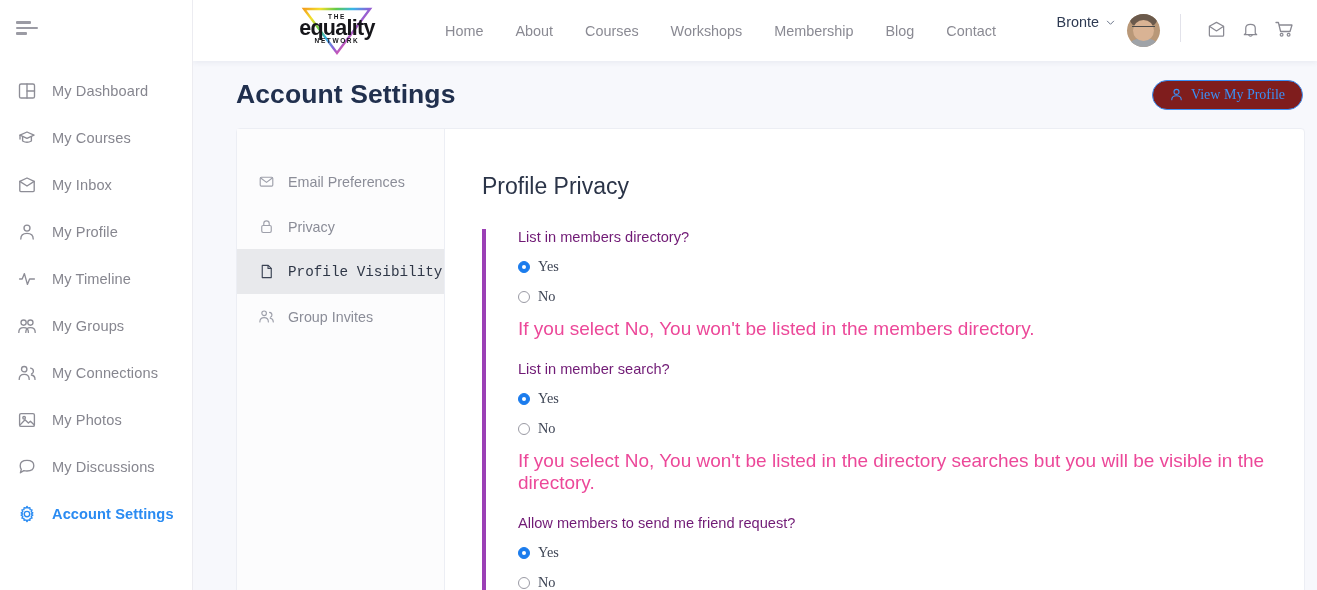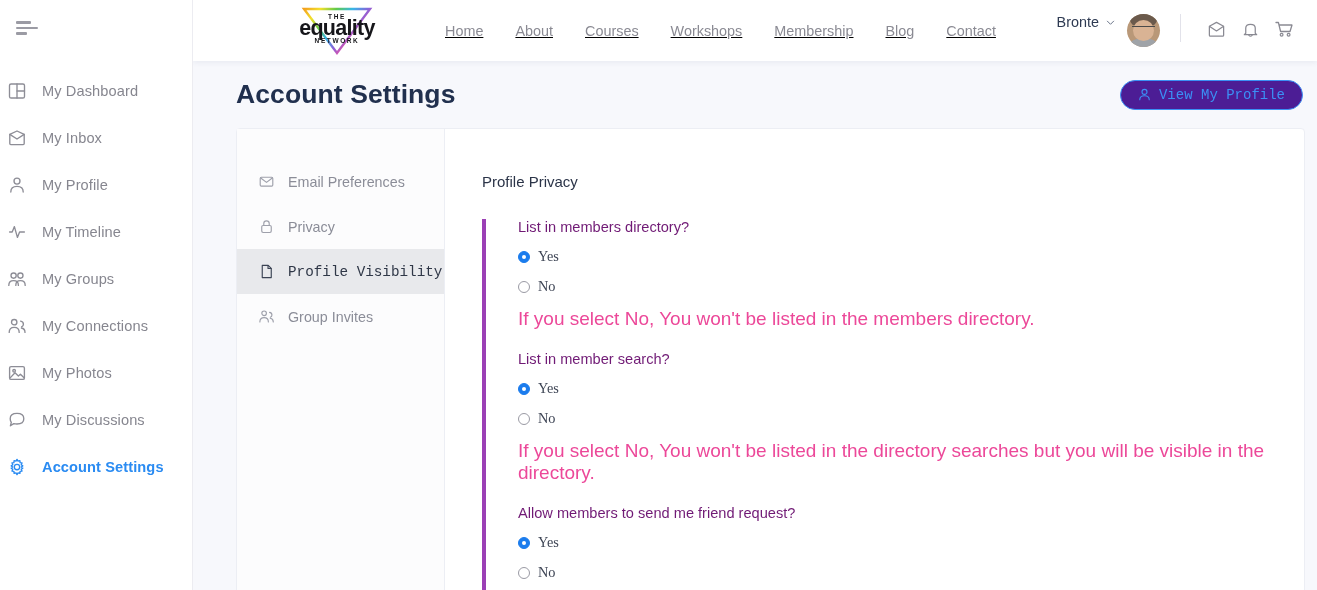--- a/index.html
+++ b/index.html
@@ -24,21 +24,21 @@
     width: 22px; height: 14px; cursor: pointer;
   }
   .hamburger i { position: absolute; left: 0; height: 2.5px; background: #9b9ba4; border-radius: 1px; display:block; }
   .hamburger i:nth-child(1) { top: 0;    width: 15px; }
   .hamburger i:nth-child(2) { top: 5.5px; width: 22px; }
   .hamburger i:nth-child(3) { top: 11px; width: 11px; }
 
   #sidebar-nav { position: absolute; top: 67px; left: 0; right: 0; }
   .side-item {
     display: flex; align-items: center;
-    height: 47px; padding-left: 4px;
+    height: 47px; padding-left: 14px;
     cursor: pointer; text-decoration: none;
   }
   .side-item .s-ico {
     width: 26px; height: 24px; flex: 0 0 26px;
     display: flex; align-items: center; justify-content: center;
     color: #8d8d96;
   }
   .side-item .s-lbl {
     margin-left: 12px;
     font-size: 14.6px; color: #86868f; letter-spacing: .1px;
@@ -61,21 +61,21 @@
     width: 92px; height: 56px;
     margin-left: 98px;
     flex: 0 0 92px;
   }
   #brand-logo svg { position: absolute; left: 0; top: 0; }
   .logo-text { position: absolute; left: 0; right: 0; text-align: center; color: #16161a; }
   .logo-the  { top: 10px;  font-size: 6.5px; letter-spacing: 1.6px; font-weight: bold; }
   .logo-main { top: 15px;  font-size: 21.5px; font-weight: bold; letter-spacing: -.7px; line-height: 1; }
   .logo-net  { top: 34.5px; font-size: 6.5px; letter-spacing: 1.6px; font-weight: bold; }
 
-  #main-nav { display: flex; align-items: flex-end; margin-left: 46px; text-decoration: underline; }
+  #main-nav { display: flex; align-items: flex-end; margin-left: 46px; }
   #main-nav a {
     font-size: 14.4px; color: #8a8a93; text-decoration: none;
     padding: 0 16px; white-space: nowrap;
   }
 
   #header-right { margin-left: auto; display: flex; align-items: flex-start; padding-right: 16px; }
   #user-menu { display: flex; align-items: center; cursor: pointer; }
   #user-name { font-size: 14.4px; color: #2e3a52; }
   .chev { margin-left: 7px; width: 9px; height: 9px; display:block; }
   #avatar {
@@ -101,22 +101,22 @@
     position: relative; height: 67px;
     display: flex; align-items: center;
     padding: 0 14px 0 43px;
   }
   #page-title { font-size: 26.5px; color: #21304e; letter-spacing: .1px; }
   #view-profile-btn {
     margin-left: auto;
     display: flex; align-items: center; gap: 8px;
     height: 30px; padding: 0 17px;
     border: 1px solid #3b90f5; border-radius: 16px;
-    background: #4c1d95; color: #3b90f5;
-    font-size: 14px; font-family: Liberation Mono, monospace;
+    background: #7f1d1d; color: #3b90f5;
+    font-size: 14px; font-family: Liberation Serif, serif;
     cursor: pointer; white-space: nowrap;
   }
 
   
   #settings-wrap {
     position: relative; margin: 0 12px 0 43px;
     display: flex;
     background: #ffffff;
     border: 1px solid #eceef4;
     border-radius: 4px;
@@ -137,21 +137,21 @@
     width: 22px; flex: 0 0 22px; height: 20px;
     display: flex; align-items: center; justify-content: center;
     color: #9ea0ab;
   }
   .menu-item .m-lbl { margin-left: 11px; font-size: 14.3px; color: #8b8d98; white-space: nowrap; }
   .menu-item.active { background: #e8e9ec; }
   .menu-item.active .m-ico { color: #3b4354; }
   .menu-item.active .m-lbl { color: #2f3747; font-family: Liberation Mono, monospace; }
 
   #settings-content { flex: 1; position: relative; padding: 44px 0 0 37px; }
-  #content-title { font-size: 15px; color: #2b3448; font-weight: normal; margin-bottom: 29px; }
+  #content-title { font-size: 23px; color: #2b3448; font-weight: normal; margin-bottom: 29px; }
 
   #form-area { position: relative; padding-left: 36px; }
   #accent-bar {
     position: absolute; left: 0; top: 0;
     width: 4px; height: 640px;
     background: #9b3fb5;
   }
   .q-group { margin-bottom: 21px; }
   .q-label { font-size: 14.6px; color: #701a75; margin-bottom: 13px; }
   .q-opt { display: flex; align-items: center; margin-bottom: 13px; cursor: pointer; font-family: Liberation Serif, serif; }
@@ -183,20 +183,30 @@
     <nav id="sidebar-nav">
         <a class="side-item" href="#">
           <span class="s-ico">
             <svg width="20" height="20" viewBox="0 0 20 20">
               <rect x="2.5" y="3" width="15" height="14" rx="1.6" fill="none" stroke="currentColor" stroke-width="1.35"></rect>
               <path d="M10 3 L10 17" fill="none" stroke="currentColor" stroke-width="1.35" stroke-linecap="round" stroke-linejoin="round"></path>
               <path d="M10 10 L17.5 10" fill="none" stroke="currentColor" stroke-width="1.35" stroke-linecap="round" stroke-linejoin="round"></path>
             </svg>
           </span>
           <span class="s-lbl">My Dashboard</span>
+        </a>
+        <a class="side-item" href="#">
+          <span class="s-ico">
+            <svg width="20" height="20" viewBox="0 0 20 20">
+              <path d="M3 7.2 L10 4 L17 7.2 L10 10.4 Z" fill="none" stroke="currentColor" stroke-width="1.35" stroke-linecap="round" stroke-linejoin="round"></path>
+              <path d="M5.6 8.6 L5.6 13 Q10 15.6 14.4 13 L14.4 8.6" fill="none" stroke="currentColor" stroke-width="1.35" stroke-linecap="round" stroke-linejoin="round"></path>
+              <path d="M3 7.2 L3 11" fill="none" stroke="currentColor" stroke-width="1.35" stroke-linecap="round" stroke-linejoin="round"></path>
+            </svg>
+          </span>
+          <span class="s-lbl">My Courses</span>
         </a>
         <a class="side-item" href="#">
           <span class="s-ico">
             <svg width="20" height="20" viewBox="0 0 20 20">
               <path d="M2.8 6.4 L10 3 L17.2 6.4 L17.2 15.6 Q17.2 16.6 16.2 16.6 L3.8 16.6 Q2.8 16.6 2.8 15.6 Z" fill="none" stroke="currentColor" stroke-width="1.35" stroke-linecap="round" stroke-linejoin="round"></path>
               <path d="M2.8 6.4 L10 11 L17.2 6.4" fill="none" stroke="currentColor" stroke-width="1.35" stroke-linecap="round" stroke-linejoin="round"></path>
             </svg>
           </span>
           <span class="s-lbl">My Inbox</span>
         </a>

